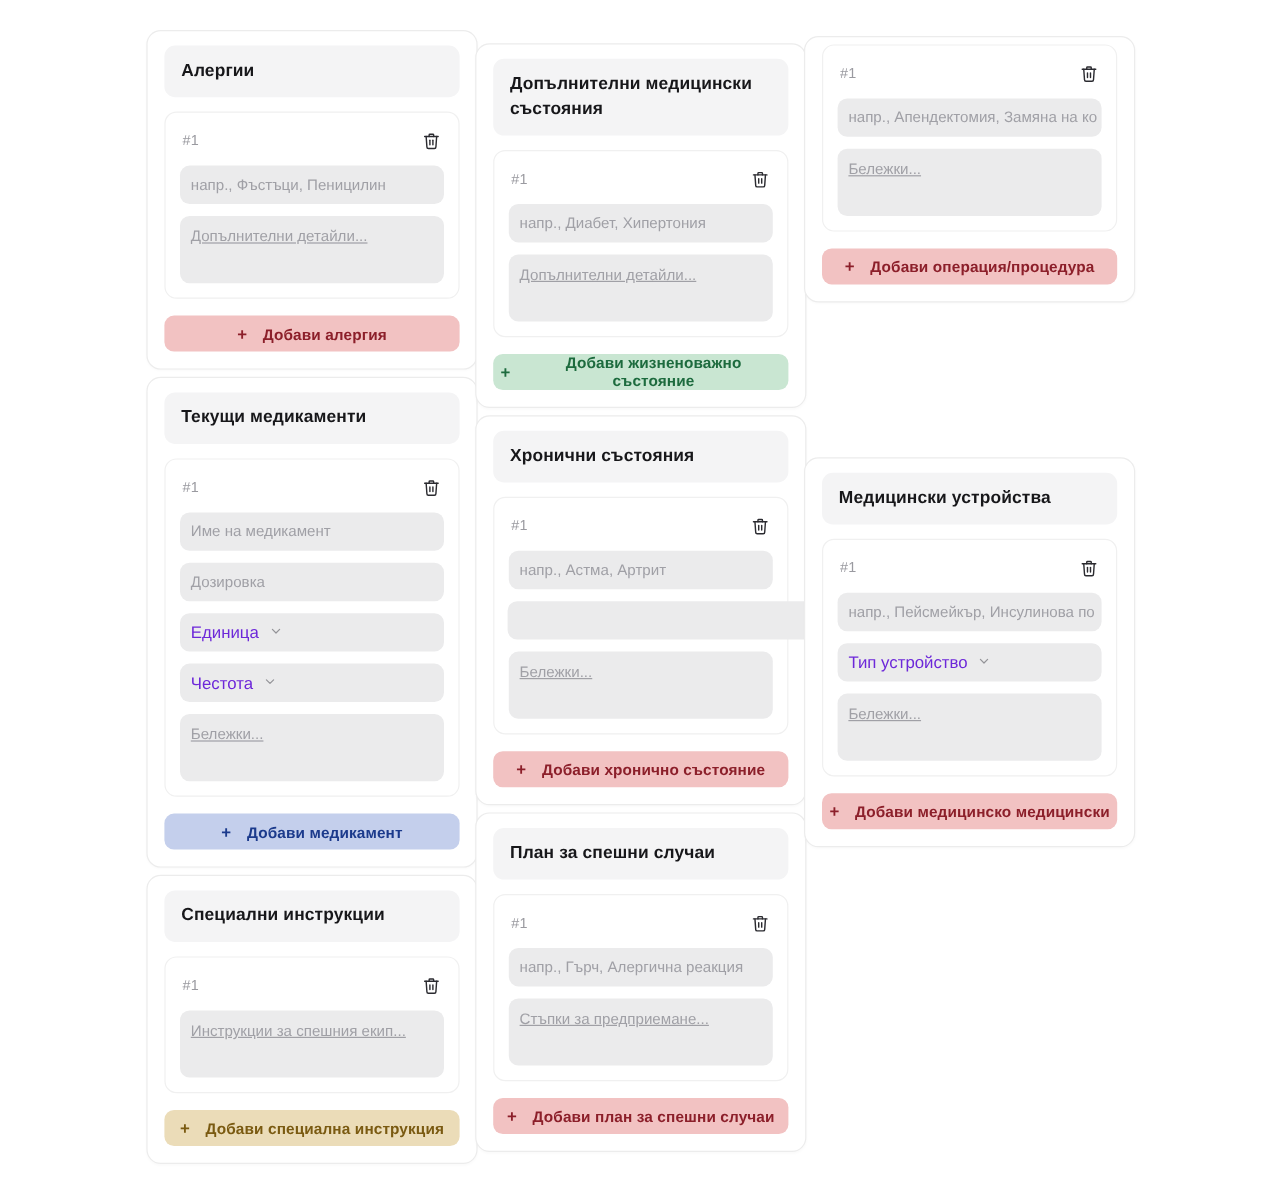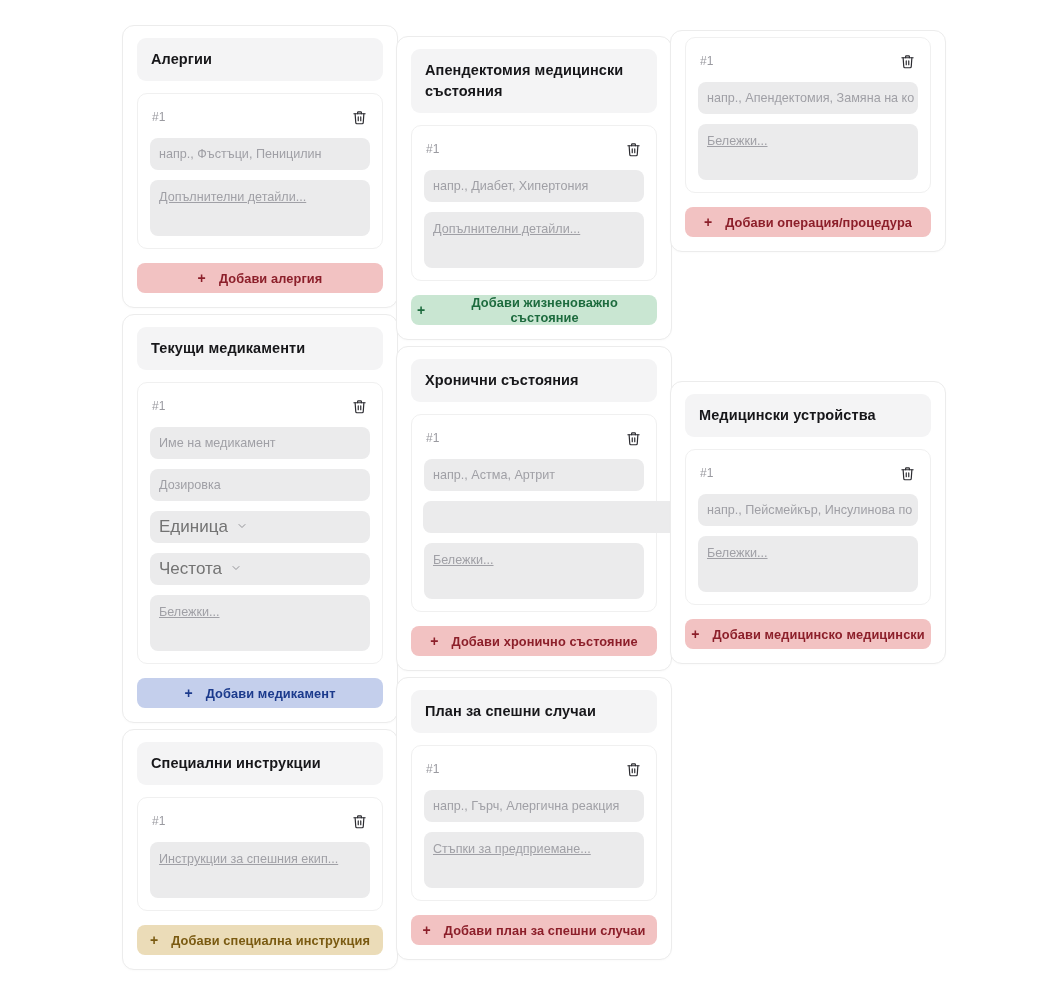--- a/index.html
+++ b/index.html
@@ -112,22 +112,22 @@
     width: 300px;
     margin-left: -1px;
   }
   .field.textarea {
     height: 56px;
     align-items: flex-start;
     padding-top: 9px;
     line-height: 1.3;
   }
   .field.select {
-    color: #737373;
-    font-size: 17px;
+    color: #6d28d9;
+    font-size: 14px;
   }
   .chev {
     flex: 0 0 auto;
     margin-left: 8px;
     opacity: 0.55;
   }
   .field:last-child { margin-bottom: 0; text-decoration: underline; }
 
   
   .add-btn {
@@ -244,21 +244,21 @@
         </div>
         <button class="add-btn btn-amber">
           <span class="plus">+</span>
           <span>Добави специална инструкция</span>
         </button>
       </div>
     </div>
   <div class="column" id="col-2">
       <div class="section-card">
         <div class="section-header">
-          <div class="section-title">Апендектомия медицински състояния</div>
+          <div class="section-title">Допълнителни медицински състояния</div>
         </div>
         <div class="entry-card">
           <div class="entry-head">
             <span class="entry-index">#1</span>
             <button class="trash-btn">
               <svg width="15" height="15" viewBox="0 0 24 24" fill="none" stroke="#2b2b30" stroke-width="1.9" stroke-linecap="round" stroke-linejoin="round">
                 <polyline points="3 6 5 6 21 6"></polyline>
                 <path d="M19 6l-1 14a2 2 0 0 1-2 2H8a2 2 0 0 1-2-2L5 6"></path>
                 <path d="M9 6V4a1 1 0 0 1 1-1h4a1 1 0 0 1 1 1v2"></path>
                 <line x1="10" y1="11" x2="10" y2="17"></line>
@@ -360,20 +360,26 @@
               <svg width="15" height="15" viewBox="0 0 24 24" fill="none" stroke="#2b2b30" stroke-width="1.9" stroke-linecap="round" stroke-linejoin="round">
                 <polyline points="3 6 5 6 21 6"></polyline>
                 <path d="M19 6l-1 14a2 2 0 0 1-2 2H8a2 2 0 0 1-2-2L5 6"></path>
                 <path d="M9 6V4a1 1 0 0 1 1-1h4a1 1 0 0 1 1 1v2"></path>
                 <line x1="10" y1="11" x2="10" y2="17"></line>
                 <line x1="14" y1="11" x2="14" y2="17"></line>
               </svg>
             </button>
           </div>
           <div class="field">напр., Пейсмейкър, Инсулинова по</div>
+          <div class="field select">
+            <span>Тип устройство</span>
+            <span class="chev"><svg width="12" height="12" viewBox="0 0 24 24" fill="none" stroke="#4b4b52" stroke-width="2" stroke-linecap="round" stroke-linejoin="round">
+                <polyline points="6 9 12 15 18 9"></polyline>
+              </svg></span>
+          </div>
           <div class="field textarea">Бележки...</div>
         </div>
         <button class="add-btn btn-pink">
           <span class="plus">+</span>
           <span>Добави медицинско медицински</span>
         </button>
       </div>
     </div>
 </div>
 

